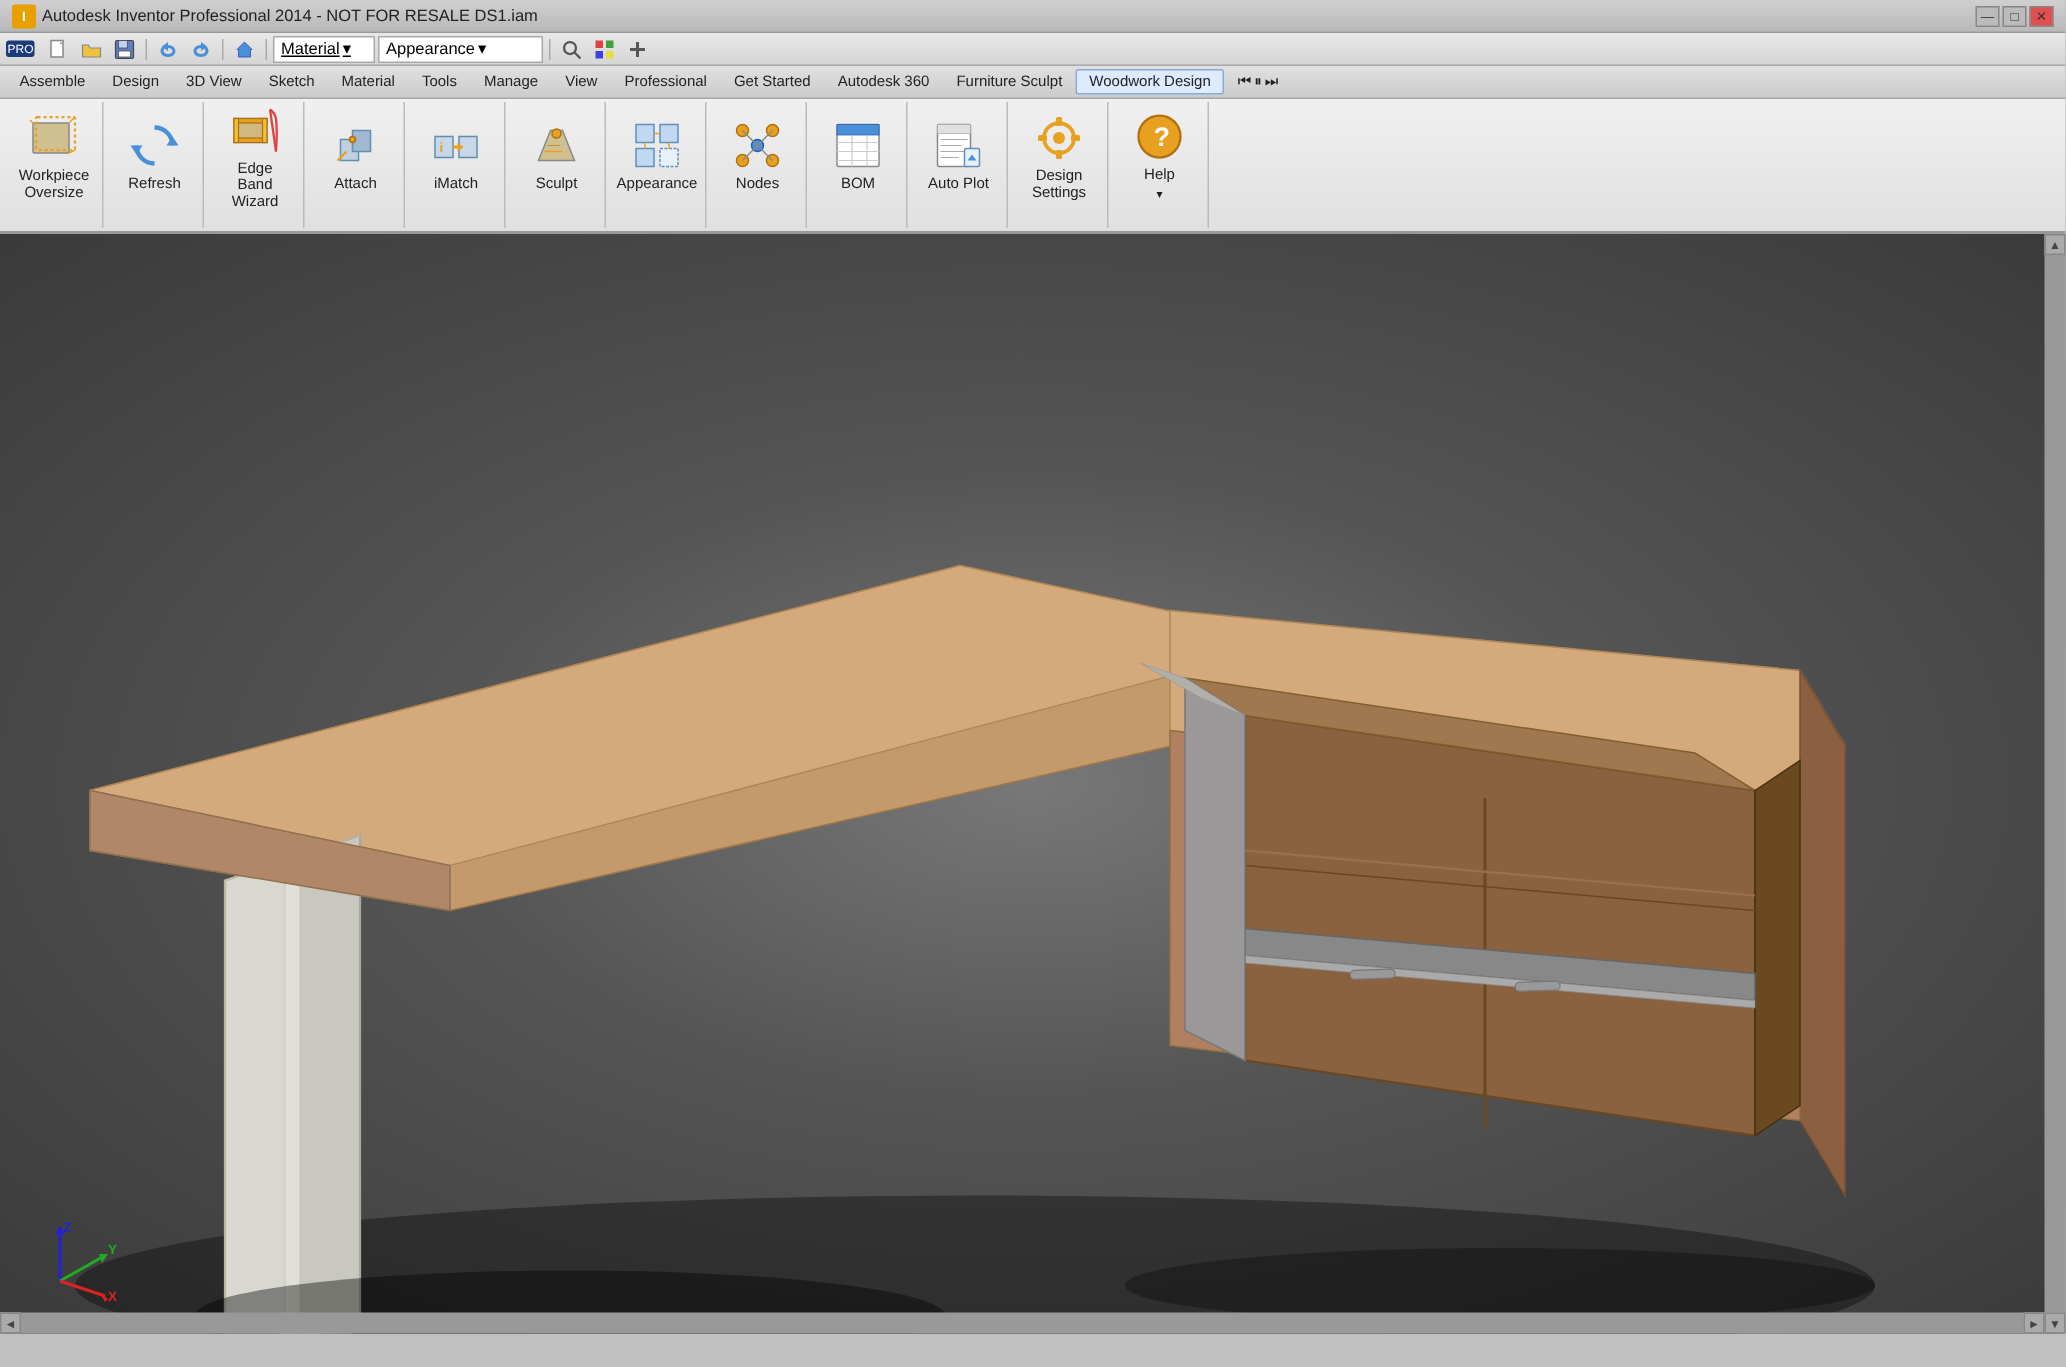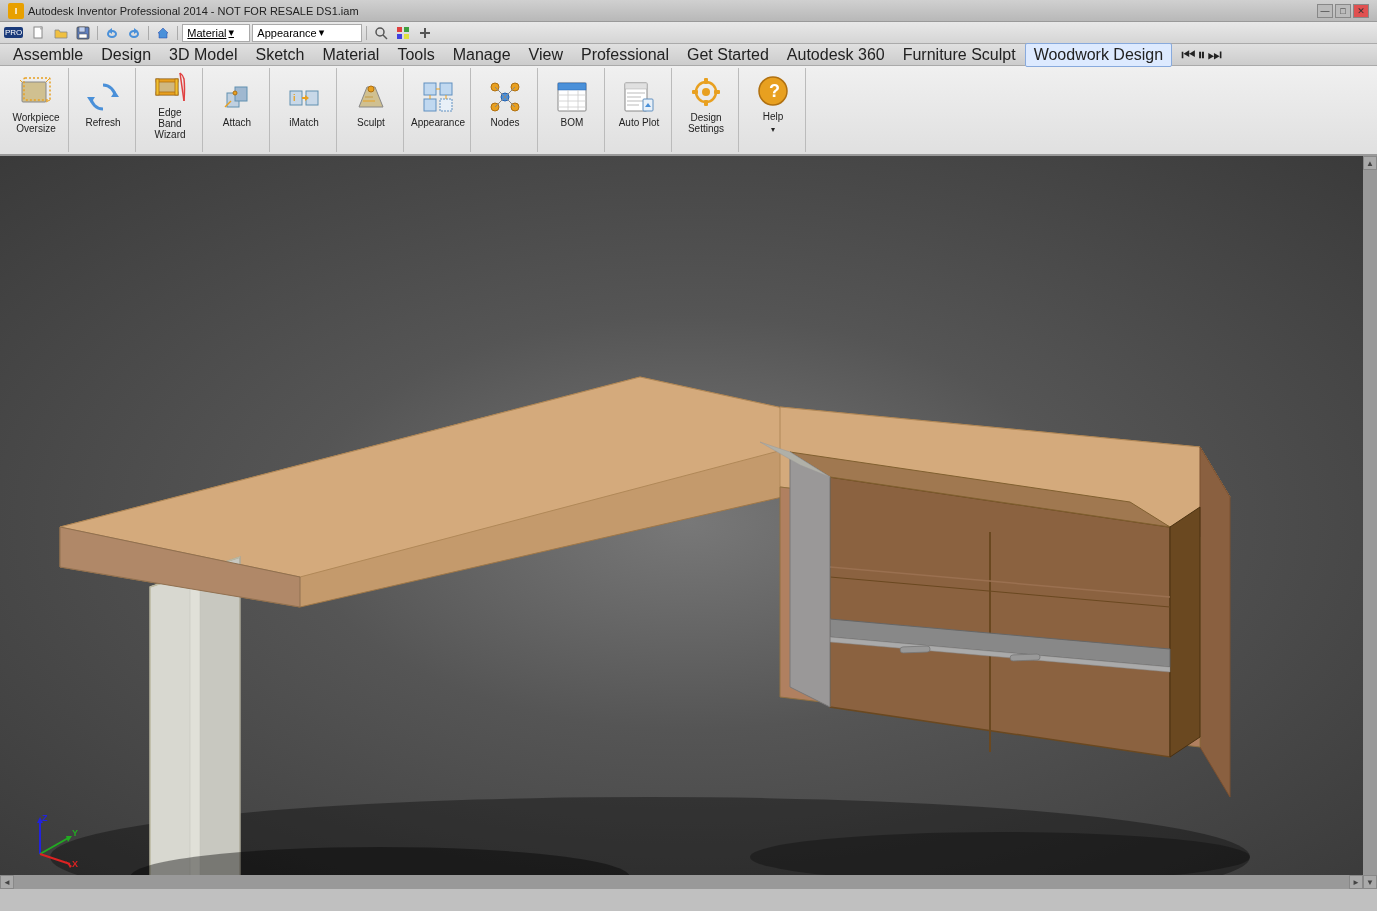--- a/index.html
+++ b/index.html
@@ -55,21 +55,21 @@
       height: 22px;
       background: linear-gradient(to bottom, #e0e0e0, #cccccc);
       display: flex;
       align-items: center;
       padding: 0 4px;
       border-bottom: 1px solid #aaa;
     }
     .menu-item {
       padding: 2px 8px;
       cursor: pointer;
-      font-size: 16px;
+      font-size: 10px;
       color: #222;
       border: 1px solid transparent;
       border-radius: 2px;
       white-space: nowrap;
     }
     .menu-item.active { background: #ddeaff; border-color: #88aadd; }
 
     
     #ribbon {
       height: 90px;
@@ -264,21 +264,21 @@
     <svg width="14" height="14" viewBox="0 0 14 14">
         <line x1="7" y1="2" x2="7" y2="12" stroke="#555" stroke-width="2"></line>
         <line x1="2" y1="7" x2="12" y2="7" stroke="#555" stroke-width="2"></line>
       </svg>
   </div>
 </div>
 
 <div id="menu-bar">
   <div class="menu-item">Assemble</div>
   <div class="menu-item">Design</div>
-  <div class="menu-item">3D Model</div>
+  <div class="menu-item">3D View</div>
   <div class="menu-item">Sketch</div>
   <div class="menu-item">Material</div>
   <div class="menu-item">Tools</div>
   <div class="menu-item">Manage</div>
   <div class="menu-item">View</div>
   <div class="menu-item">Professional</div>
   <div class="menu-item">Get Started</div>
   <div class="menu-item">Autodesk 360</div>
   <div class="menu-item">Furniture Sculpt</div>
   <div class="menu-item active">Woodwork Design</div>

